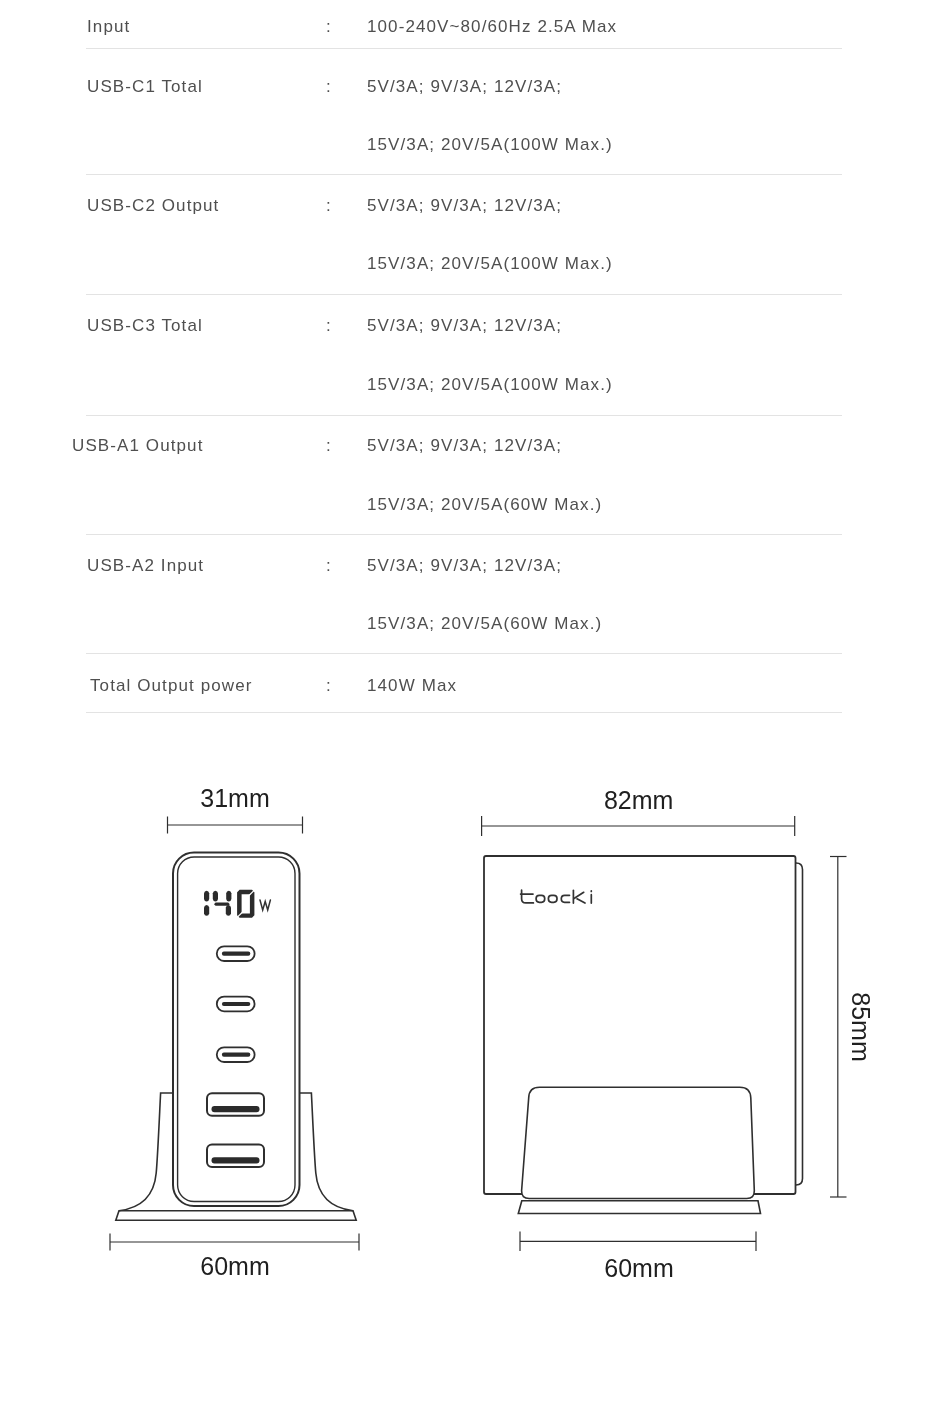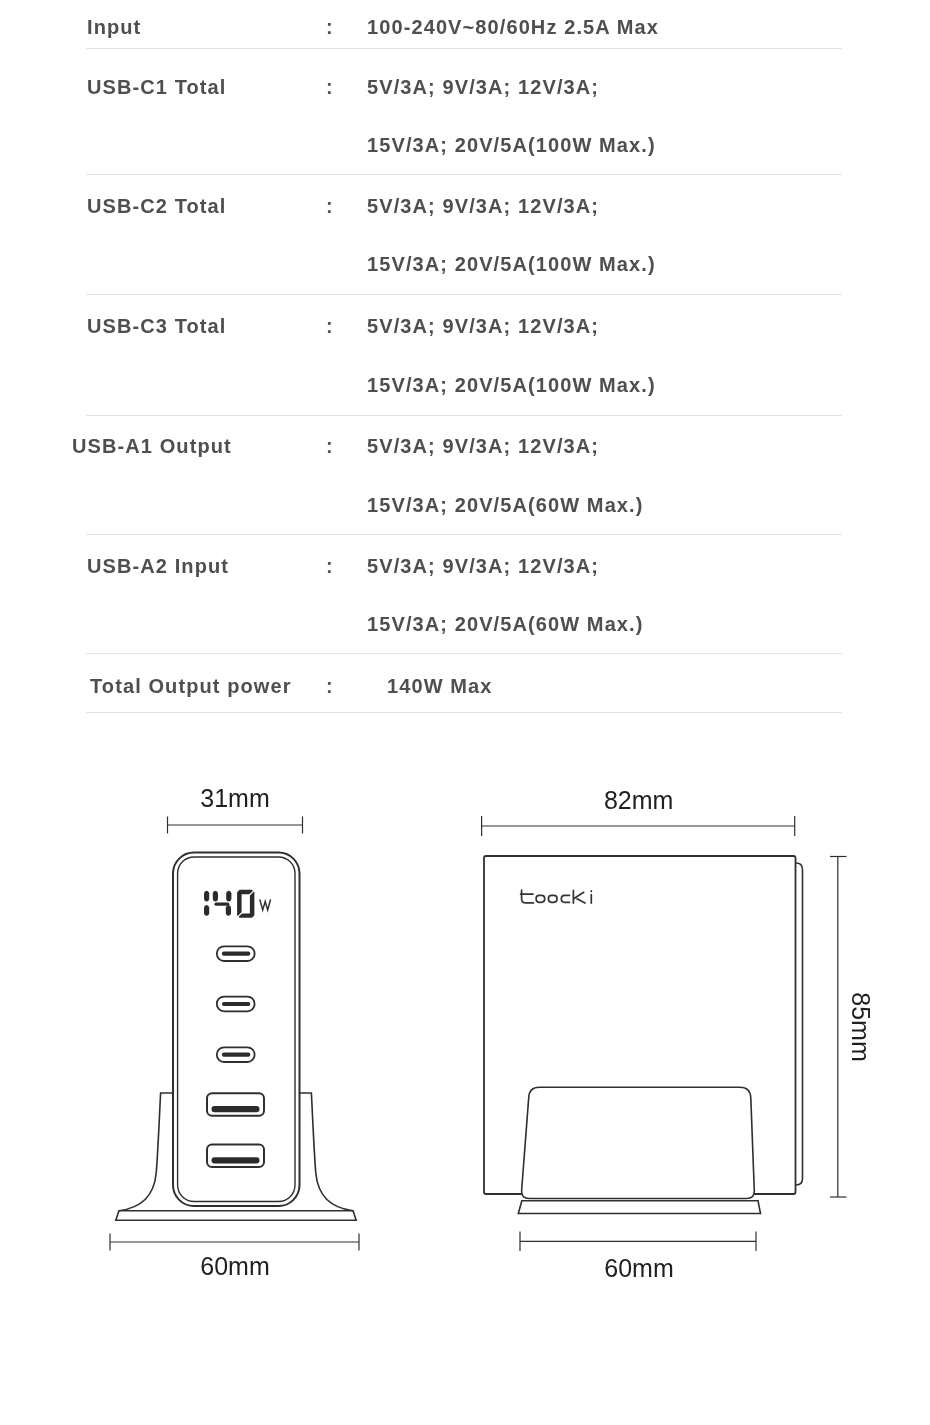--- a/index.html
+++ b/index.html
@@ -1,17 +1,17 @@
 <!DOCTYPE html>
 <html><head>
 <meta charset="utf-8">
 <style>
 html,body{margin:0;padding:0}
 body{width:930px;height:1425px;background:#fff;font-family:"Liberation Sans",sans-serif;position:relative;overflow:hidden}
-.t{position:absolute;font-weight:bold;font-size:20px;line-height:30px;color:#4f4f4f;letter-spacing:1.1px;white-space:nowrap}
+.t{position:absolute;font-weight:normal;font-size:17px;line-height:30px;color:#4f4f4f;letter-spacing:1.1px;white-space:nowrap}
 .sep{position:absolute;left:86px;width:756px;height:1px;background:#e3e3e3}
 </style>
 </head>
 <body>
 
 <div>
 
 <div class="t" style="left:87px;top:12px">Input</div>
 
 <div class="t" style="left:326px;top:12px">:</div>
@@ -23,21 +23,21 @@
 <div class="t" style="left:87px;top:72px">USB-C1 Total</div>
 
 <div class="t" style="left:326px;top:72px">:</div>
 
 <div class="t" style="left:367px;top:72px">5V/3A; 9V/3A; 12V/3A;</div>
 
 <div class="t" style="left:367px;top:130px">15V/3A; 20V/5A(100W Max.)</div>
 
 <div class="sep" style="top:174px"></div>
 
-<div class="t" style="left:87px;top:191px">USB-C2 Total</div>
+<div class="t" style="left:87px;top:191px">USB-C2 Output</div>
 
 <div class="t" style="left:326px;top:191px">:</div>
 
 <div class="t" style="left:367px;top:191px">5V/3A; 9V/3A; 12V/3A;</div>
 
 <div class="t" style="left:367px;top:249px">15V/3A; 20V/5A(100W Max.)</div>
 
 <div class="sep" style="top:294px"></div>
 
 <div class="t" style="left:87px;top:311px">USB-C3 Total</div>
@@ -67,21 +67,21 @@
 <div class="t" style="left:367px;top:551px">5V/3A; 9V/3A; 12V/3A;</div>
 
 <div class="t" style="left:367px;top:609px">15V/3A; 20V/5A(60W Max.)</div>
 
 <div class="sep" style="top:653px"></div>
 
 <div class="t" style="left:90px;top:671px">Total Output power</div>
 
 <div class="t" style="left:326px;top:671px">:</div>
 
-<div class="t" style="left:387px;top:671px">140W Max</div>
+<div class="t" style="left:367px;top:671px">140W Max</div>
 
 <div class="sep" style="top:712px"></div>
 </div>
 
 <svg style="position:absolute;left:0;top:740px" width="930" height="560" viewBox="0 740 930 560" fill="none">
 
 <g stroke="#2f2f2f">
 
   <g stroke-width="1.2">
     <line x1="167.5" y1="816.5" x2="167.5" y2="833.5"></line>

